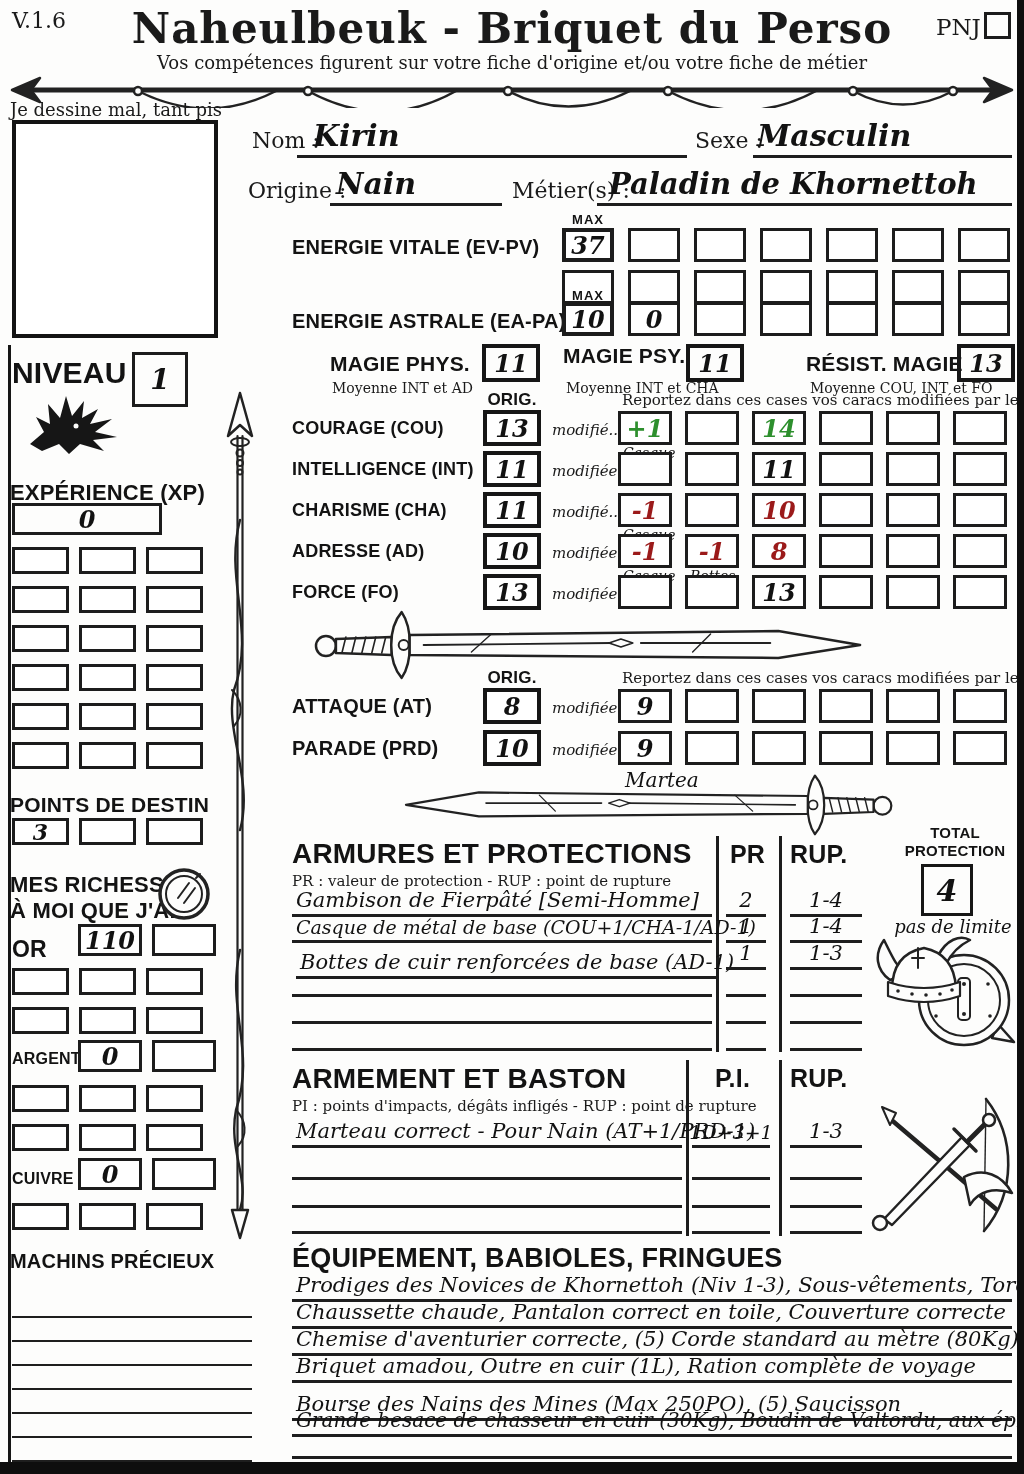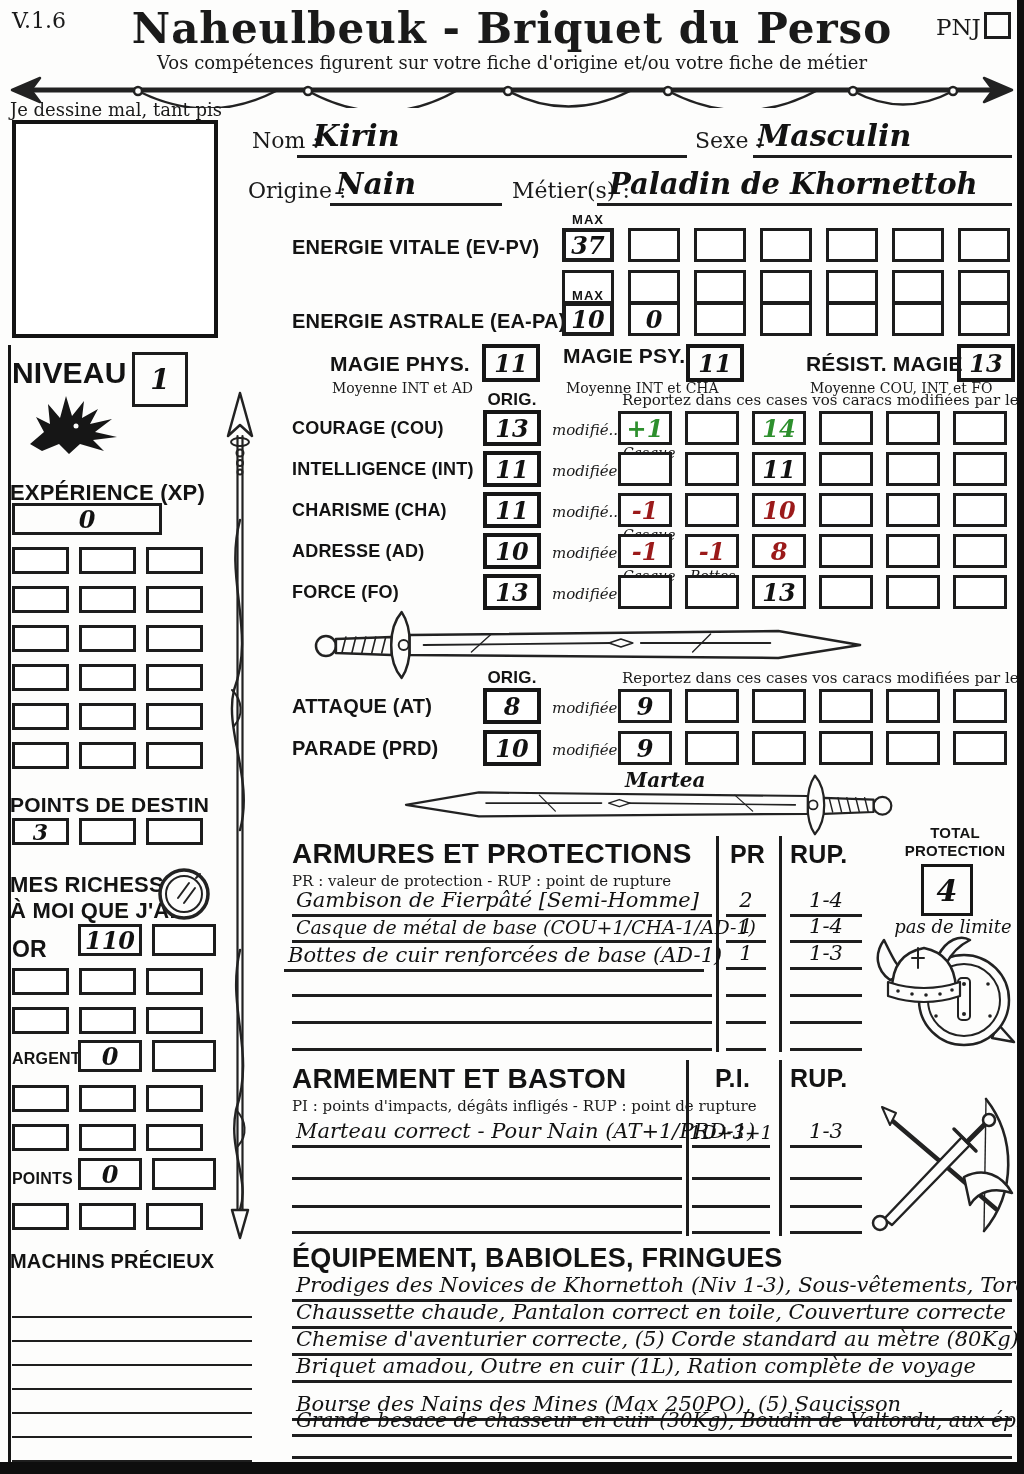--- a/index.html
+++ b/index.html
@@ -18,21 +18,21 @@
 .hv{font-size:24px}
 .maxlbl{font-size:13px;text-align:center;letter-spacing:1px}
 
 .crow{position:absolute;left:0;width:1024px;height:36px}
 .clabel{position:absolute;left:292px;top:8px;font-size:18px}
 .obox{position:absolute;left:483px;top:0;width:58px;height:36px;border:4px solid #161616;display:flex;align-items:center;justify-content:center;background:#fff}
 .modl{position:absolute;left:552px;top:11px;font-size:15px}
 .mboxes{position:absolute;left:618px;top:1px;display:flex;gap:13px}
 .mboxes .box{width:54px}
 .bsub{position:absolute;left:2px;top:31px;font-family:"DejaVu Serif",serif;font-style:italic;font-size:14px;font-weight:400;color:#121212;white-space:nowrap}
-.bsub-lg{font-size:20px;font-weight:700;top:34px;left:4px}
+.bsub-lg{font-size:20px;font-weight:400;top:34px;left:4px}
 
 .uline{position:absolute;border-bottom:3px solid #1e1e1e;display:flex;align-items:flex-end;padding:0 2px 2px 4px;overflow:visible}
 .stub{position:absolute;border-bottom:3px solid #1e1e1e;display:flex;align-items:flex-end;justify-content:center;padding-bottom:2px}
 .vline{position:absolute;width:3px;background:#1c1c1c}
 
 .lgrid{position:absolute;display:flex;flex-wrap:wrap;column-gap:10px;row-gap:12px;width:206px}
 .lgrid .box,.lrow .box{width:57px;height:27px}
 .lrow{position:absolute;display:flex;gap:10px}
 .wbox{width:64px;height:32px;border:3px solid #1c1c1c;display:flex;align-items:center;justify-content:center;background:#fff;flex:0 0 auto}
 svg{display:block}
@@ -161,21 +161,21 @@
   </div>
   <div class="lgrid" style="left:12px;top:1085px">
       <div class="box"></div>
       <div class="box"></div>
       <div class="box"></div>
       <div class="box"></div>
       <div class="box"></div>
       <div class="box"></div>
     </div>
 
-  <div class="abs blk" style="left:12px;top:1170px;font-size:16px">POINTS</div>
+  <div class="abs blk" style="left:12px;top:1170px;font-size:16px">CUIVRE</div>
   <div class="lrow" style="left:78px;top:1158px">
     <div class="wbox">
         <span class="hw" style="font-size:24px">0</span>
       </div>
     <div class="wbox"></div>
   </div>
   <div class="lgrid" style="left:12px;top:1203px">
       <div class="box"></div>
       <div class="box"></div>
       <div class="box"></div>
@@ -508,21 +508,21 @@
   <div class="uline" style="left:292px;top:916px;width:420px;height:27px">
       <span class="hwl" style="font-size:19px">Casque de métal de base (COU+1/CHA-1/AD-1)</span>
     </div>
   <div class="stub" style="left:726px;top:916px;width:40px;height:27px">
       <span class="hwl" style="font-size:21px">1</span>
     </div>
   <div class="stub" style="left:790px;top:916px;width:72px;height:27px">
       <span class="hwl" style="font-size:21px">1-4</span>
     </div>
 
-  <div class="uline" style="left:284px;top:943px;width:420px;height:29px">
+  <div class="uline" style="left:296px;top:943px;width:420px;height:36px">
       <span class="hwl" style="font-size:21px">Bottes de cuir renforcées de base (AD-1)</span>
     </div>
   <div class="stub" style="left:726px;top:943px;width:40px;height:27px">
       <span class="hwl" style="font-size:21px">1</span>
     </div>
   <div class="stub" style="left:790px;top:943px;width:72px;height:27px">
       <span class="hwl" style="font-size:21px">1-3</span>
     </div>
 
   <div class="uline" style="left:292px;top:970px;width:420px;height:27px">

